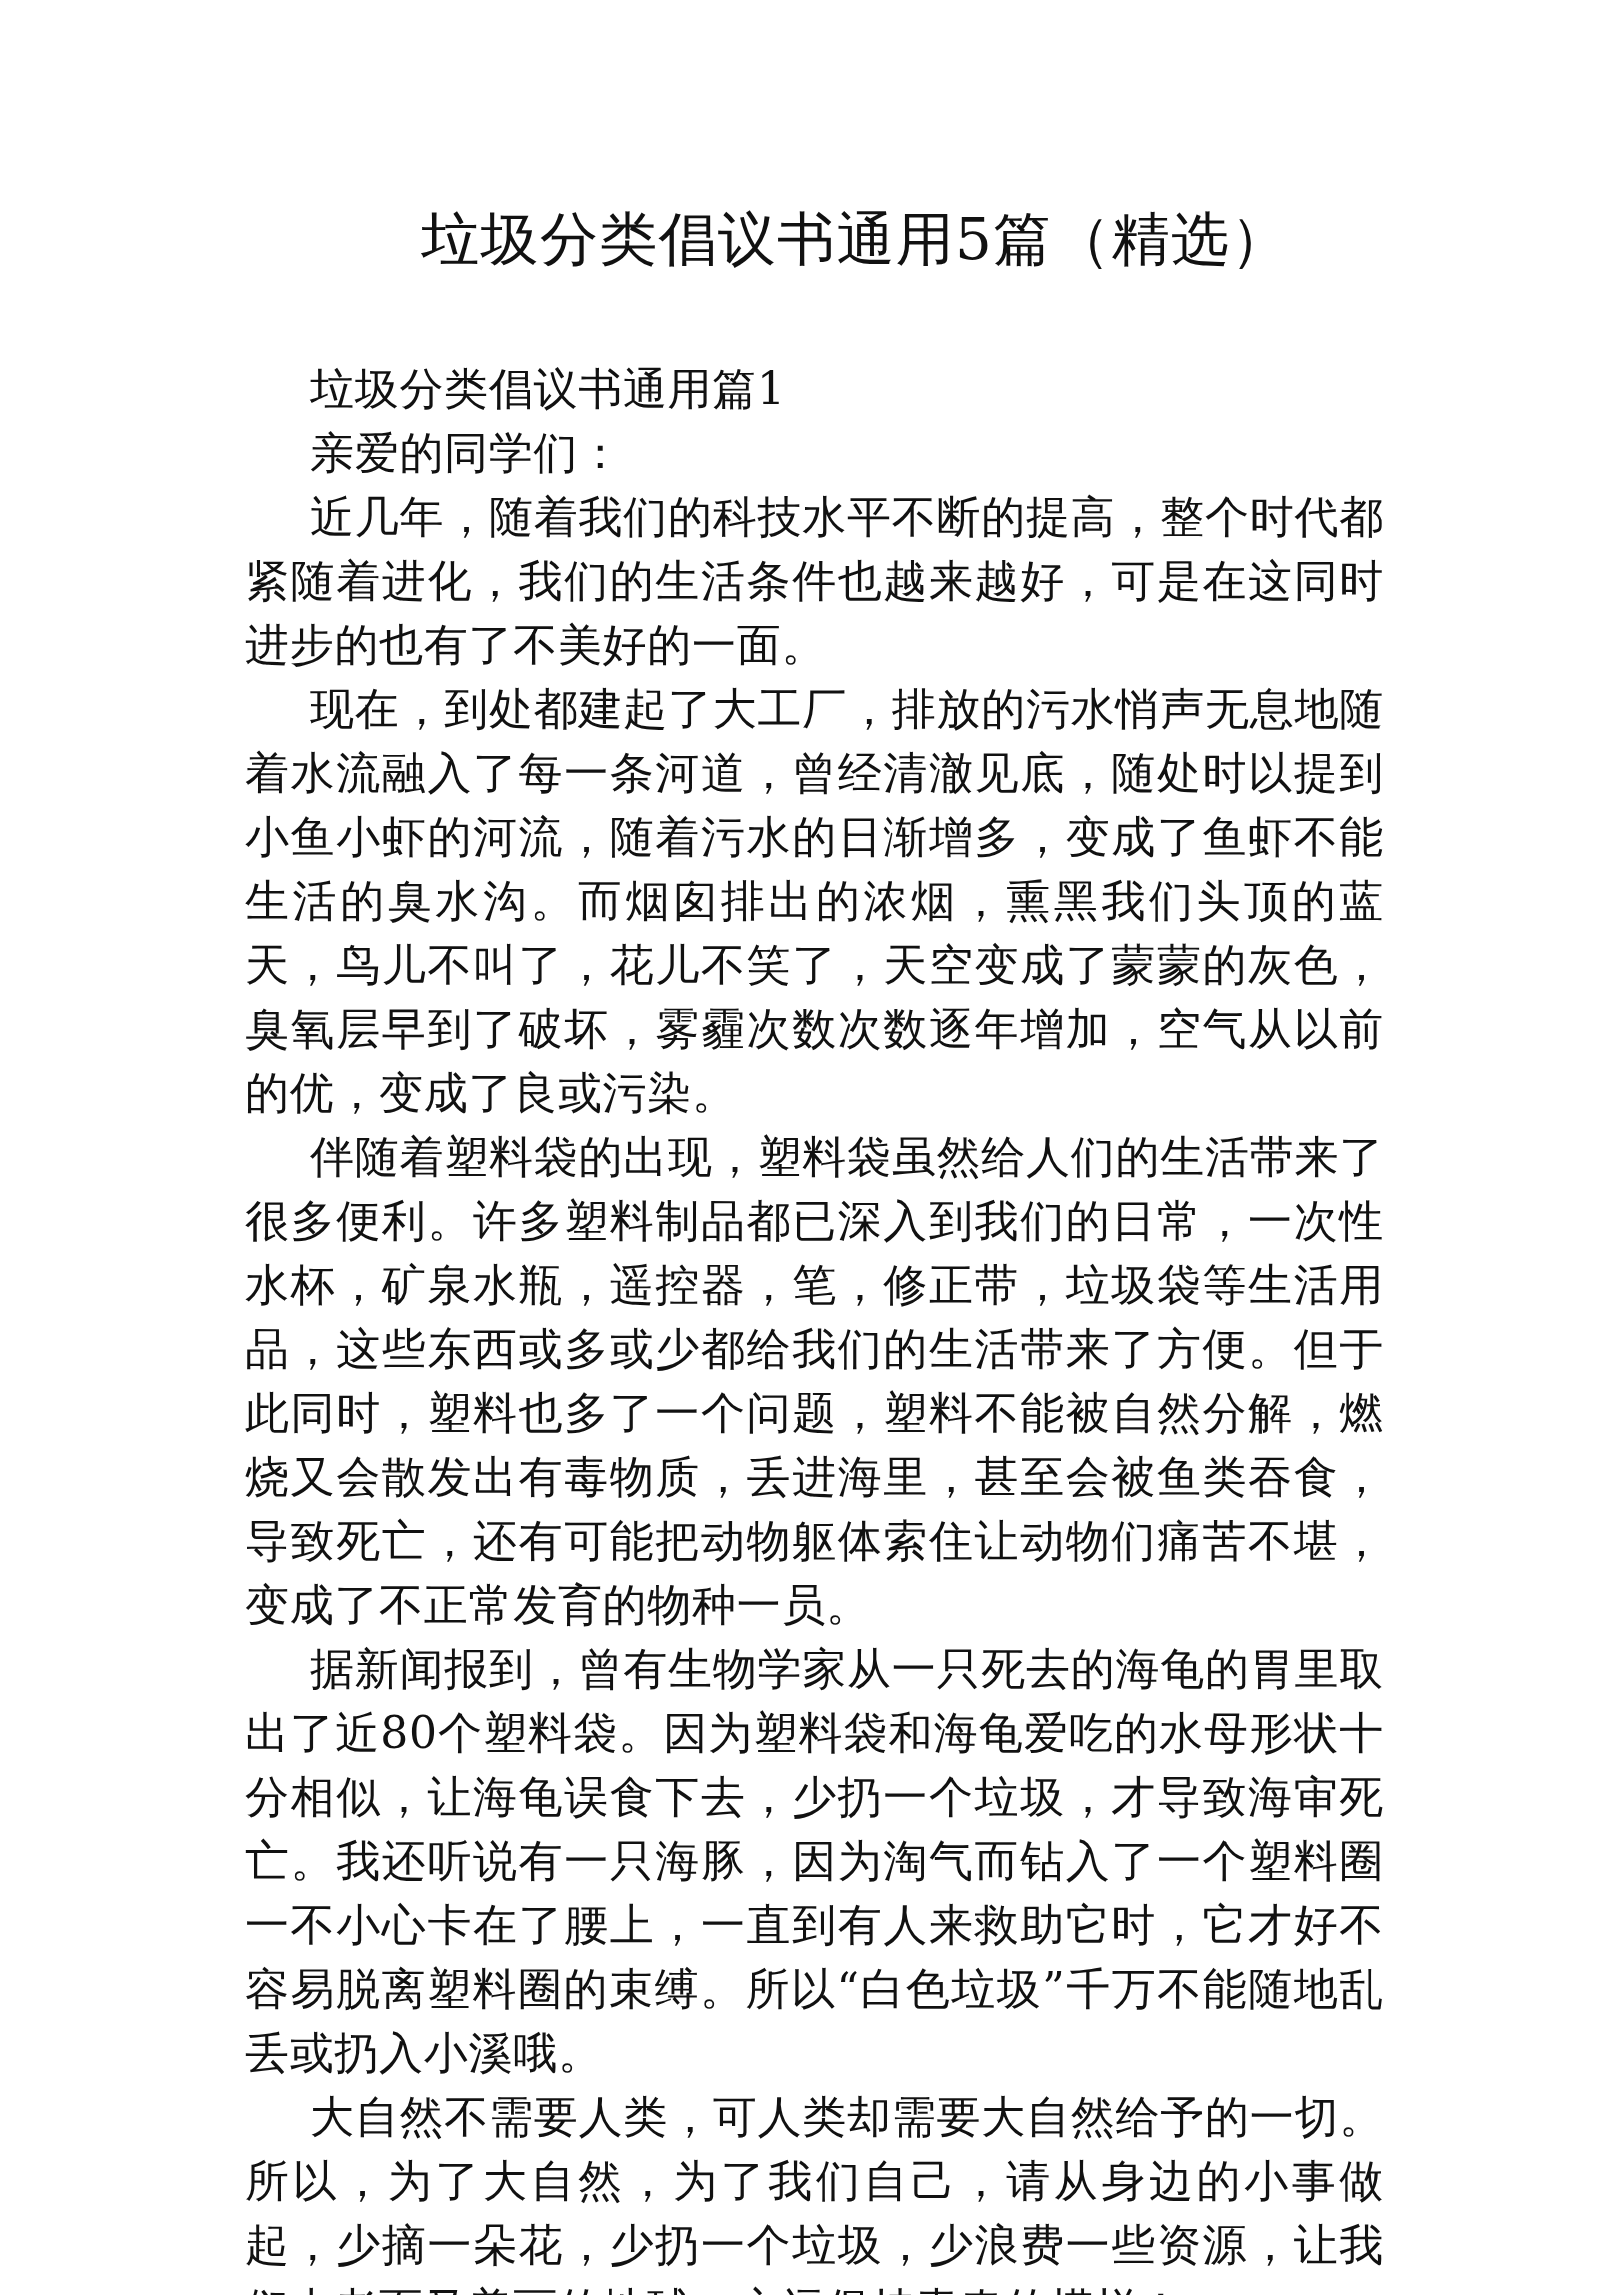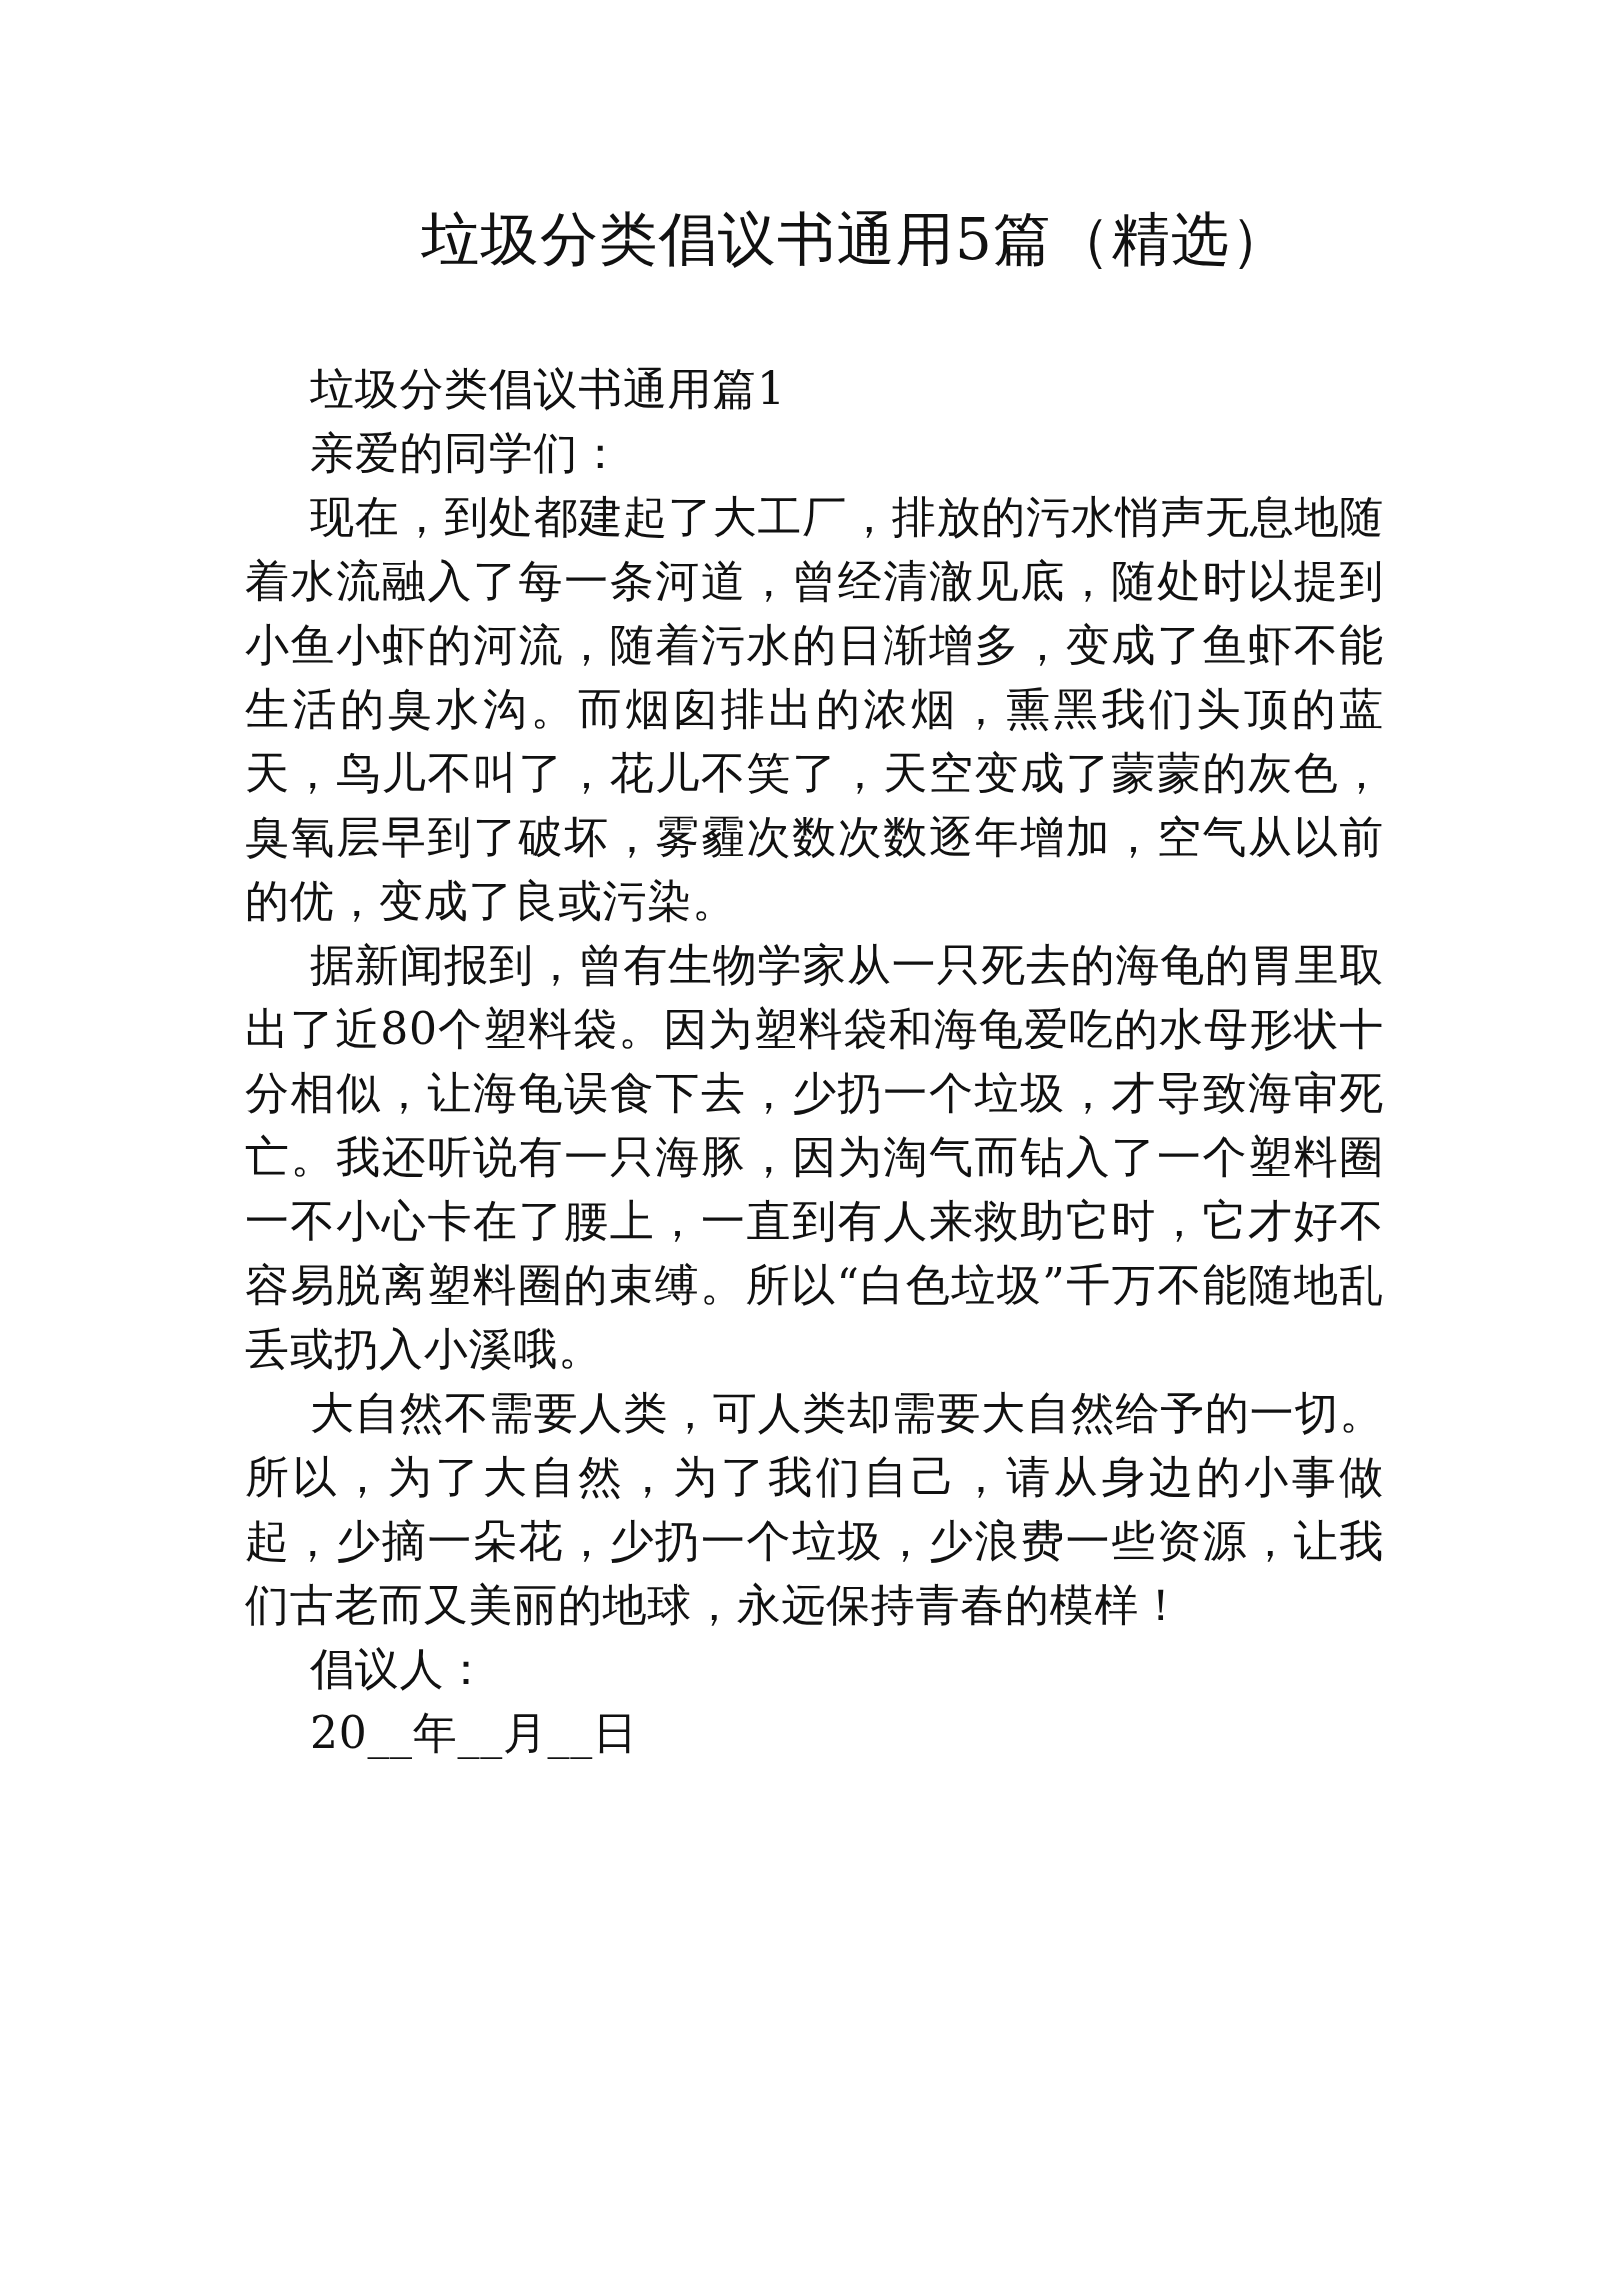--- a/index.html
+++ b/index.html
@@ -13,19 +13,21 @@
   .ind { text-indent:65px; }
 </style>
 </head>
 <body>
 
 <div class="title">垃圾分类倡议书通用5篇（精选）</div>
 
 <div class="body">
   <p class="p ind">垃圾分类倡议书通用篇1</p>
   <p class="p ind">亲爱的同学们：</p>
+  <p class="p ind">近几年，随着我们的科技水平不断的提高，整个时代都紧随着进化，我们的生活条件也越来越好，可是在这同时进步的也有了不美好的一面。</p>
   <p class="p ind">现在，到处都建起了大工厂，排放的污水悄声无息地随着水流融入了每一条河道，曾经清澈见底，随处时以提到小鱼小虾的河流，随着污水的日渐增多，变成了鱼虾不能生活的臭水沟。而烟囱排出的浓烟，熏黑我们头顶的蓝天，鸟儿不叫了，花儿不笑了，天空变成了蒙蒙的灰色，臭氧层早到了破坏，雾霾次数次数逐年增加，空气从以前的优，变成了良或污染。</p>
+  <p class="p ind">伴随着塑料袋的出现，塑料袋虽然给人们的生活带来了很多便利。许多塑料制品都已深入到我们的日常，一次性水杯，矿泉水瓶，遥控器，笔，修正带，垃圾袋等生活用品，这些东西或多或少都给我们的生活带来了方便。但于此同时，塑料也多了一个问题，塑料不能被自然分解，燃烧又会散发出有毒物质，丢进海里，甚至会被鱼类吞食，导致死亡，还有可能把动物躯体索住让动物们痛苦不堪，变成了不正常发育的物种一员。</p>
   <p class="p ind">据新闻报到，曾有生物学家从一只死去的海龟的胃里取出了近80个塑料袋。因为塑料袋和海龟爱吃的水母形状十分相似，让海龟误食下去，少扔一个垃圾，才导致海审死亡。我还听说有一只海豚，因为淘气而钻入了一个塑料圈一不小心卡在了腰上，一直到有人来救助它时，它才好不容易脱离塑料圈的束缚。所以“白色垃圾”千万不能随地乱丢或扔入小溪哦。</p>
   <p class="p ind">大自然不需要人类，可人类却需要大自然给予的一切。所以，为了大自然，为了我们自己，请从身边的小事做起，少摘一朵花，少扔一个垃圾，少浪费一些资源，让我们古老而又美丽的地球，永远保持青春的模样！</p>
   <p class="p ind">倡议人：</p>
   <p class="p ind">20__年__月__日</p>
 </div>
 
 
 </body></html>

